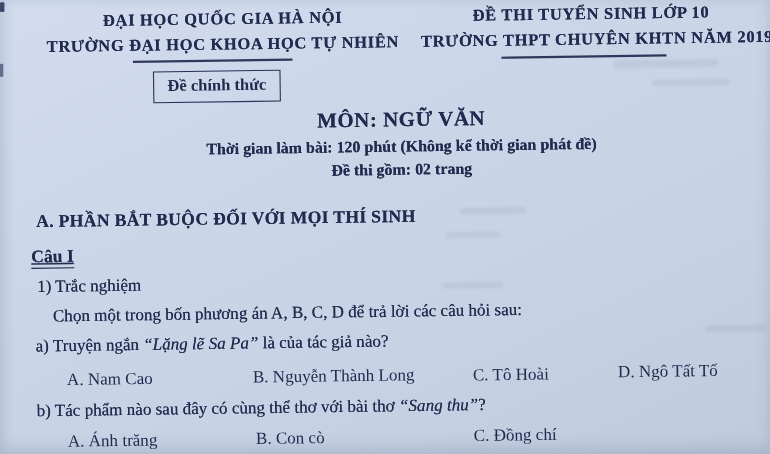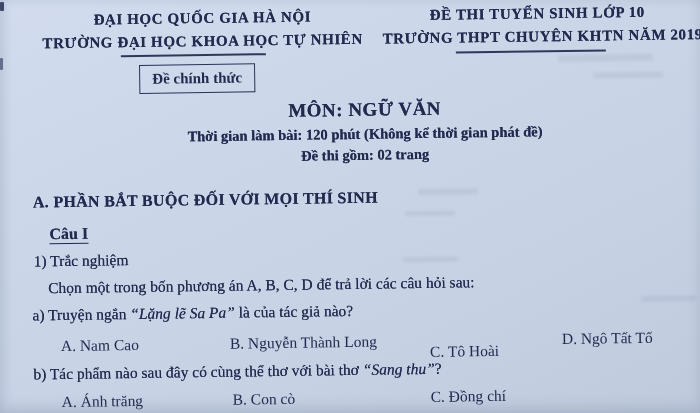--- a/index.html
+++ b/index.html
@@ -57,35 +57,35 @@
     <div class="official-box">
       <span>Đề chính thức</span>
     </div>
 
     <div class="txt b subject center" style="left:36px;top:99px;width:660px;">MÔN: NGỮ VĂN</div>
     <div class="txt b meta center" style="left:36px;top:126px;width:660px;">Thời gian làm bài: 120 phút (Không kể thời gian phát đề)</div>
     <div class="txt b meta center" style="left:36px;top:147px;width:660px;">Đề thi gồm: 02 trang</div>
 
     <div class="txt b section" style="left:33px;top:189px;">A. PHẦN BẮT BUỘC ĐỐI VỚI MỌI THÍ SINH</div>
 
-    <div class="txt" style="left:49px;top:221px;">
+    <div class="txt" style="left:28px;top:221px;text-decoration:underline;">
       <span class="b cau">Câu I</span>
     </div>
 
     <div class="txt body-txt" style="left:33px;top:248px;">1) Trắc nghiệm</div>
 
     <div class="txt body-txt" style="left:47px;top:275px;">Chọn một trong bốn phương án A, B, C, D để trả lời các câu hỏi sau:</div>
 
     <div class="txt body-txt" style="left:31px;top:302px;">
       <span>a) Truyện ngắn </span><span class="it">“Lặng lẽ Sa Pa”</span><span> là của tác giả nào?</span>
     </div>
     <div>
       <span class="opt body-txt" style="left:59px;top:333px;">A. Nam Cao</span>
       <span class="opt body-txt" style="left:228px;top:333px;">B. Nguyễn Thành Long</span>
-      <span class="opt body-txt" style="left:428px;top:344px;">C. Tô Hoài</span>
+      <span class="opt body-txt" style="left:428px;top:334px;">C. Tô Hoài</span>
       <span class="opt body-txt" style="left:560px;top:333px;">D. Ngô Tất Tố</span>
     </div>
 
     <div class="txt body-txt" style="left:31px;top:361px;">
       <span>b) Tác phẩm nào sau đây có cùng thể thơ với bài thơ </span><span class="it">“Sang thu”</span><span>?</span>
     </div>
     <div>
       <span class="opt body-txt" style="left:59px;top:389px;">A. Ánh trăng</span>
       <span class="opt body-txt" style="left:230px;top:389px;">B. Con cò</span>
       <span class="opt body-txt" style="left:428px;top:389px;">C. Đồng chí</span>

